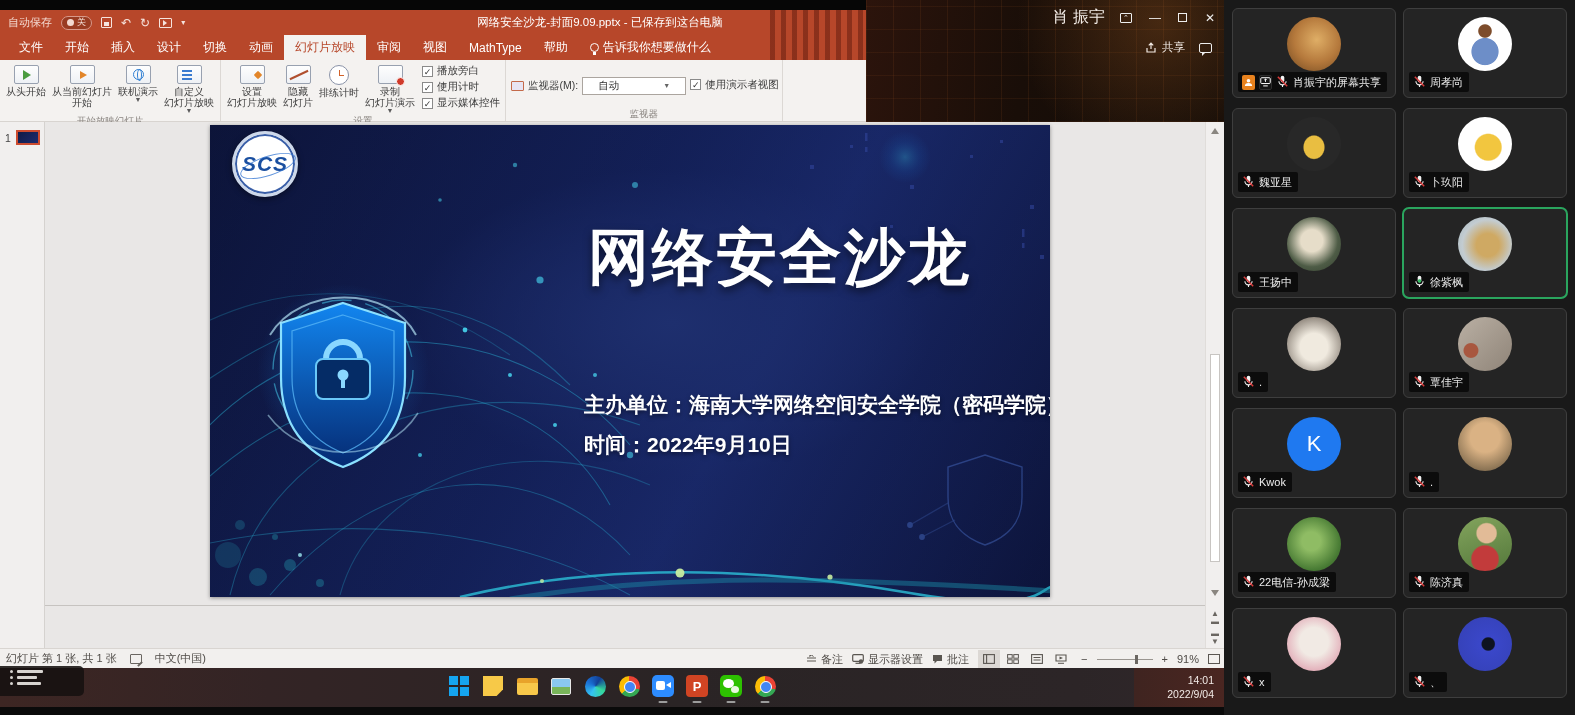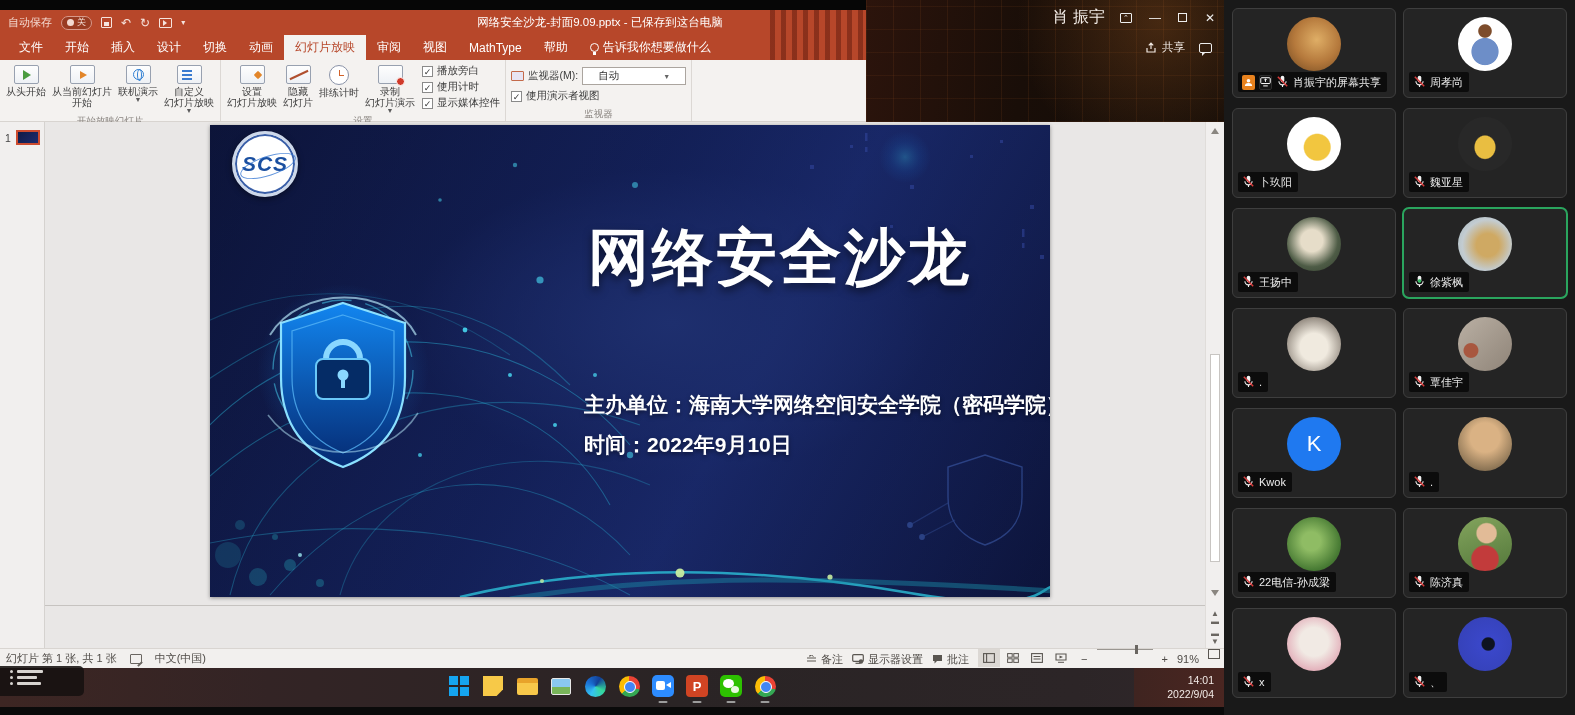--- a/index.html
+++ b/index.html
@@ -98,21 +98,21 @@
   .scroll{position:absolute;left:1205px;top:122px;width:19px;height:526px;background:#f1efee;border-left:1px solid #e0ddda;}
   .arr{position:absolute;left:5px;width:0;height:0;}
   .arr.up{top:6px;border-left:4.5px solid transparent;border-right:4.5px solid transparent;border-bottom:6px solid #8a8680;}
   .arr.dn{border-left:4.5px solid transparent;border-right:4.5px solid transparent;border-top:6px solid #8a8680;}
   .sthumb{position:absolute;left:4px;top:232px;width:10px;height:208px;background:#fff;border:1px solid #c8c5c2;}
   .dbl{position:absolute;left:4px;color:#6a6661;font-size:8px;line-height:8px;text-align:center;width:10px;}
   
   .statusbar{position:absolute;left:0;top:648px;width:1224px;height:20px;background:#f2f0ee;border-top:1px solid #d9d5d1;
              display:flex;align-items:center;font-size:11px;color:#4e4a46;}
   .sb-left{display:flex;align-items:center;gap:13px;padding-left:6px;}
-  .sb-right{position:absolute;right:4px;top:0;height:20px;display:flex;gap:9px;}
+  .sb-right{position:absolute;right:4px;top:0;height:20px;display:flex;align-items:center;gap:9px;}
   .sb-item{display:flex;align-items:center;gap:4px;cursor:default;white-space:nowrap;}
   .vb{width:22px;height:18px;display:flex;align-items:center;justify-content:center;cursor:default;}
   .vb.active{background:#dcd8d4;}
   .zline{width:56px;height:1px;background:#9a9691;position:relative;}
   .zthumb{position:absolute;left:38px;top:-4px;width:3.5px;height:9px;background:#6a6661;}
   .fit-ic{width:12px;height:10px;border:1.2px solid #5a5651;position:relative;}
   .acc-ic{width:12px;height:10px;border:1.2px solid #6a6661;border-radius:1px;position:relative;}
   .acc-ic:after{content:'';position:absolute;right:-2px;bottom:-2px;width:6px;height:2px;background:#6a6661;transform:rotate(-45deg);}
   
   .taskbar{position:absolute;left:0;top:668px;width:1224px;height:39px;
@@ -276,21 +276,21 @@
               </label>
               <label class="chk">
                 <span class="box">✓</span>
                 <span>显示媒体控件</span>
               </label>
             </div>
           </div>
         <div class="rglabel">设置</div>
       </div>
       <div class="rgroup mongrp">
-        <div style="display:flex;flex-direction:column;flex:1">
+        <div style="display:flex;flex:1">
           <div class="row1">
             <span class="mon-ic"></span>
             <span class="mon-lab">监视器(M):</span>
             <span class="dropdown">
               <span>自动</span>
                 <span class="dc">▼</span>
             </span>
           </div>
           <div class="chk" style="margin-left:2px">
             <span class="box">✓</span>
@@ -589,41 +589,41 @@
           <span class="mi"><svg width="13" height="13" viewBox="0 0 13 13">
               <rect x="4.7" y="0.8" width="3.6" height="6.6" rx="1.8" fill="#f2f2f2"></rect>
               <path d="M2.9 6.3 a3.6 3.6 0 0 0 7.2 0" fill="none" stroke="#f2f2f2" stroke-width="1.1"></path>
               <line x1="6.5" y1="10" x2="6.5" y2="12" stroke="#f2f2f2" stroke-width="1.1"></line>
               <line x1="1.8" y1="1.8" x2="11.2" y2="11.2" stroke="#d83b3b" stroke-width="1.5"></line>
             </svg></span>
           <span>周孝尚</span>
         </div>
       </div>
       <div class="cell">
+        <div class="avatar" style="background: radial-gradient(at 50% 56%, rgb(233, 190, 65) 26%, rgb(40, 40, 40) 29%);"></div>
+        <div class="ntag">
+          <span class="mi"><svg width="13" height="13" viewBox="0 0 13 13">
+              <rect x="4.7" y="0.8" width="3.6" height="6.6" rx="1.8" fill="#f2f2f2"></rect>
+              <path d="M2.9 6.3 a3.6 3.6 0 0 0 7.2 0" fill="none" stroke="#f2f2f2" stroke-width="1.1"></path>
+              <line x1="6.5" y1="10" x2="6.5" y2="12" stroke="#f2f2f2" stroke-width="1.1"></line>
+              <line x1="1.8" y1="1.8" x2="11.2" y2="11.2" stroke="#d83b3b" stroke-width="1.5"></line>
+            </svg></span>
+          <span>魏亚星</span>
+        </div>
+      </div>
+      <div class="cell">
         <div class="avatar" style="background: radial-gradient(circle at 56% 56%, rgb(242, 198, 63) 30%, rgb(255, 255, 255) 33%);"></div>
         <div class="ntag">
           <span class="mi"><svg width="13" height="13" viewBox="0 0 13 13">
               <rect x="4.7" y="0.8" width="3.6" height="6.6" rx="1.8" fill="#f2f2f2"></rect>
               <path d="M2.9 6.3 a3.6 3.6 0 0 0 7.2 0" fill="none" stroke="#f2f2f2" stroke-width="1.1"></path>
               <line x1="6.5" y1="10" x2="6.5" y2="12" stroke="#f2f2f2" stroke-width="1.1"></line>
               <line x1="1.8" y1="1.8" x2="11.2" y2="11.2" stroke="#d83b3b" stroke-width="1.5"></line>
             </svg></span>
           <span>卜玖阳</span>
-        </div>
-      </div>
-      <div class="cell">
-        <div class="avatar" style="background: radial-gradient(at 50% 56%, rgb(233, 190, 65) 26%, rgb(40, 40, 40) 29%);"></div>
-        <div class="ntag">
-          <span class="mi"><svg width="13" height="13" viewBox="0 0 13 13">
-              <rect x="4.7" y="0.8" width="3.6" height="6.6" rx="1.8" fill="#f2f2f2"></rect>
-              <path d="M2.9 6.3 a3.6 3.6 0 0 0 7.2 0" fill="none" stroke="#f2f2f2" stroke-width="1.1"></path>
-              <line x1="6.5" y1="10" x2="6.5" y2="12" stroke="#f2f2f2" stroke-width="1.1"></line>
-              <line x1="1.8" y1="1.8" x2="11.2" y2="11.2" stroke="#d83b3b" stroke-width="1.5"></line>
-            </svg></span>
-          <span>魏亚星</span>
         </div>
       </div>
       <div class="cell">
         <div class="avatar" style="background: radial-gradient(circle at 46% 44%, rgb(230, 221, 201) 26%, rgb(78, 92, 70) 62%, rgb(46, 58, 43) 100%);"></div>
         <div class="ntag">
           <span class="mi"><svg width="13" height="13" viewBox="0 0 13 13">
               <rect x="4.7" y="0.8" width="3.6" height="6.6" rx="1.8" fill="#f2f2f2"></rect>
               <path d="M2.9 6.3 a3.6 3.6 0 0 0 7.2 0" fill="none" stroke="#f2f2f2" stroke-width="1.1"></path>
               <line x1="6.5" y1="10" x2="6.5" y2="12" stroke="#f2f2f2" stroke-width="1.1"></line>
               <line x1="1.8" y1="1.8" x2="11.2" y2="11.2" stroke="#d83b3b" stroke-width="1.5"></line>

